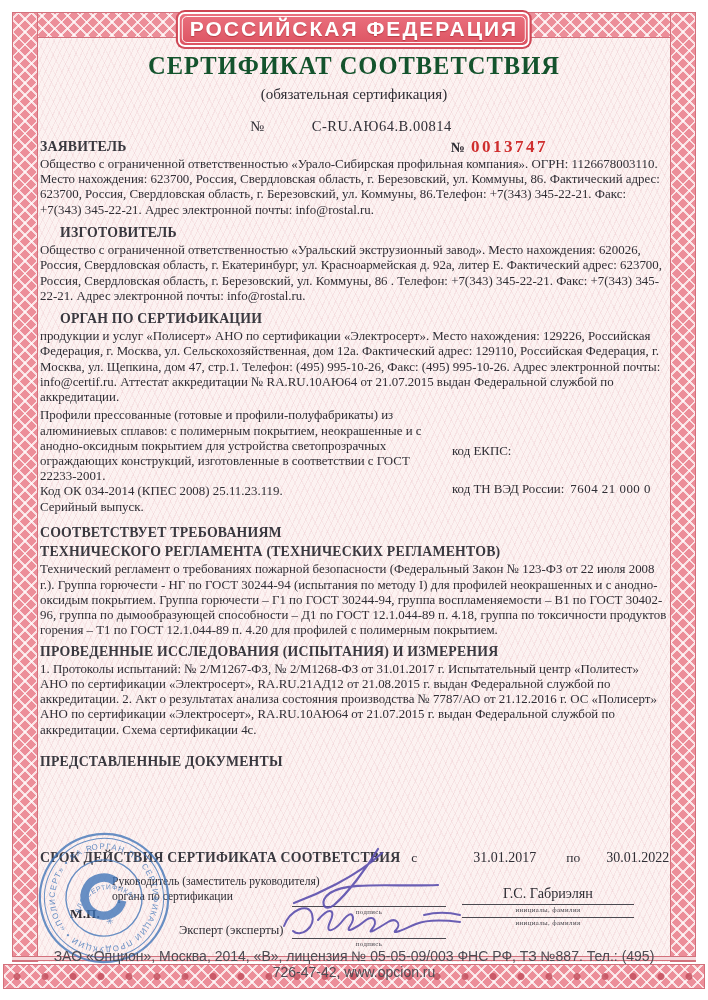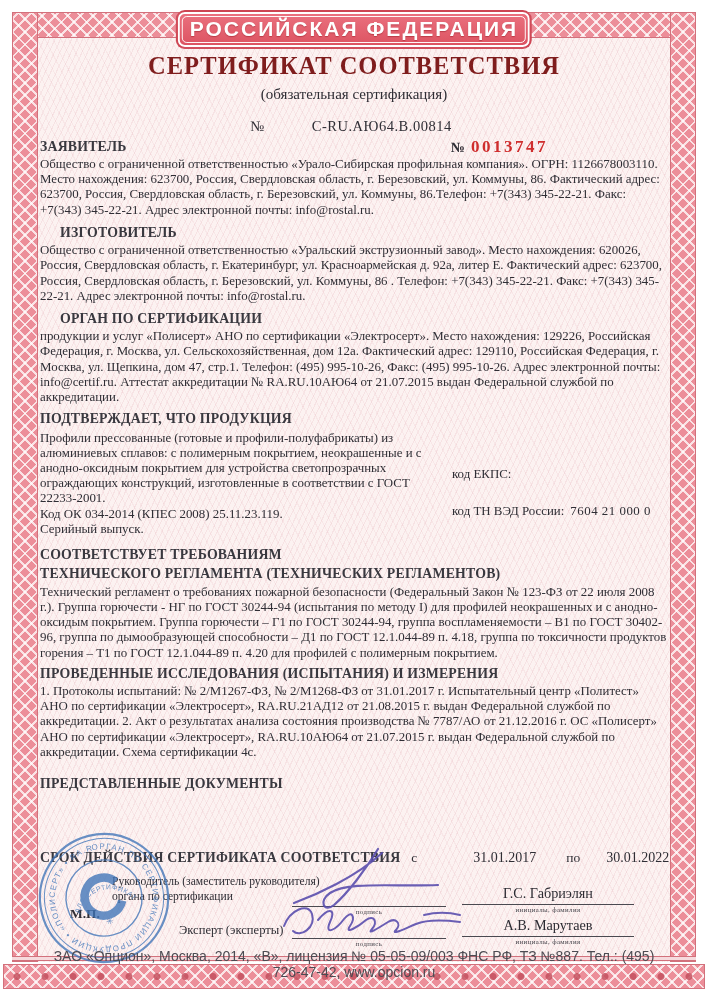--- a/index.html
+++ b/index.html
@@ -30,21 +30,21 @@
   
   .banner{position:absolute;left:50%;top:10px;transform:translateX(-50%);
         background:linear-gradient(#ec7translate,#dd5765);background:linear-gradient(#eb7280,#dc5260);
         border:2px solid rgba(196,62,76,.65);border-radius:9px;padding:5px 12px 6px;
         box-shadow:inset 0 0 0 2px #ffffff;}
   .banner::after{content:"";position:absolute;inset:4px;border:1px solid rgba(255,255,255,.95);border-radius:5px;pointer-events:none;}
   .banner-text{font-family:"Liberation Sans",sans-serif;font-weight:bold;font-size:21px;
         letter-spacing:2px;color:#ffffff;text-shadow:0 1px 1px rgba(150,30,40,.5);white-space:nowrap;}
   
   .content{position:absolute;left:40px;right:40px;top:52px;font-size:12.9px;line-height:1.18;}
-  .doc-title{margin:0;text-align:center;font-size:24.5px;font-weight:600;letter-spacing:1px;color:#7f1d1d;}
+  .doc-title{margin:0;text-align:center;font-size:24.5px;font-weight:600;letter-spacing:1px;color:#14532d;}
   .doc-subtitle{margin:5px 0 0;text-align:center;font-size:15px;}
   .numrow{margin-top:14px;display:flex;font-size:14.5px;}
   .numrow .nsign{margin-left:210px;}
   .numrow .nval{margin-left:48px;letter-spacing:.5px;}
   h2{margin:0;font-size:13.8px;font-weight:bold;letter-spacing:.2px;color:#39383f;}
   .m7{margin-top:7px;margin-left:20px;} .m6{margin-top:6px;} .m10{margin-top:10px;} .m16{margin-top:16px;} .m5{margin-top:5px;} .m3{margin-top:3px;}
   p.body{margin:2px 0 0;text-align:left;}
   .sec-head-row{position:relative;margin-top:4px;}
   .blank-num{position:absolute;right:120px;top:-2px;font-size:14px;font-weight:bold;white-space:nowrap;}
   .blank-num .digits{color:#cf2e2e;font-size:17px;letter-spacing:2.5px;margin-left:6px;}
@@ -109,21 +109,20 @@
       <span class="blank-num"><span>№</span><span class="digits">0013747</span></span>
     </div>
     <p class="body">Общество с ограниченной ответственностью «Урало-Сибирская профильная компания». ОГРН: 1126678003110. Место нахождения: 623700, Россия, Свердловская область, г. Березовский, ул. Коммуны, 86. Фактический адрес: 623700, Россия, Свердловская область, г. Березовский, ул. Коммуны, 86.Телефон: +7(343) 345-22-21. Факс: +7(343) 345-22-21. Адрес электронной почты: info@rostal.ru.</p>
 
     <h2 class="m7">ИЗГОТОВИТЕЛЬ</h2>
     <p class="body">Общество с ограниченной ответственностью «Уральский экструзионный завод». Место нахождения: 620026, Россия, Свердловская область, г. Екатеринбург, ул. Красноармейская д. 92а, литер Е. Фактический адрес: 623700, Россия, Свердловская область, г. Березовский, ул. Коммуны, 86 . Телефон: +7(343) 345-22-21. Факс: +7(343) 345-22-21. Адрес электронной почты: info@rostal.ru.</p>
 
     <h2 class="m7">ОРГАН ПО СЕРТИФИКАЦИИ</h2>
     <p class="body">продукции и услуг «Полисерт» АНО по сертификации «Электросерт». Место нахождения: 129226, Российская Федерация, г. Москва, ул. Сельскохозяйственная, дом 12а. Фактический адрес: 129110, Российская Федерация, г. Москва, ул. Щепкина, дом 47, стр.1. Телефон: (495) 995-10-26, Факс: (495) 995-10-26. Адрес электронной почты: info@certif.ru. Аттестат аккредитации № RA.RU.10АЮ64 от 21.07.2015 выдан Федеральной службой по аккредитации.</p>
 
-    <h2 class="m6">ПОДТВЕРЖДАЕТ, ЧТО ПРОДУКЦИЯ</h2>
     <div class="product">
       <div class="product-desc">Профили прессованные (готовые и профили-полуфабрикаты) из алюминиевых сплавов: с полимерным покрытием, неокрашенные и с анодно-оксидным покрытием для устройства светопрозрачных ограждающих конструкций, изготовленные в соответствии с ГОСТ 22233-2001.
 Код ОК 034-2014 (КПЕС 2008) 25.11.23.119.
 Серийный выпуск.</div>
       <div class="codes">
         <div class="code-row r2"><span>код ЕКПС:</span><span class="code-val"></span></div>
         <div class="code-row r3"><span>код ТН ВЭД России:</span><span class="code-val">7604 21 000 0</span></div>
       </div>
     </div>
 
@@ -159,21 +158,20 @@
     <div class="over">Г.С. Габриэлян</div>
     <div class="rule"></div>
     <div class="cap">инициалы, фамилия</div>
   </div>
   <div class="sig-slot slot-sign2">
     <div class="over"></div>
     <div class="rule"></div>
     <div class="cap">подпись</div>
   </div>
   <div class="sig-slot slot-name2">
-    <div class="over">А.В. Марутаев</div>
     <div class="rule"></div>
     <div class="cap">инициалы, фамилия</div>
   </div>
 
   <svg class="stamp" viewBox="-70 -70 140 140">
     <defs>
       <path id="ringPath" d="M 0,-49 A 49,49 0 1,1 -0.05,-49"></path>
       <path id="arcPath" d="M -29,12 A 31,31 0 0,1 29,12"></path>
     </defs>
     <g fill="none" stroke="#3f74b8">

